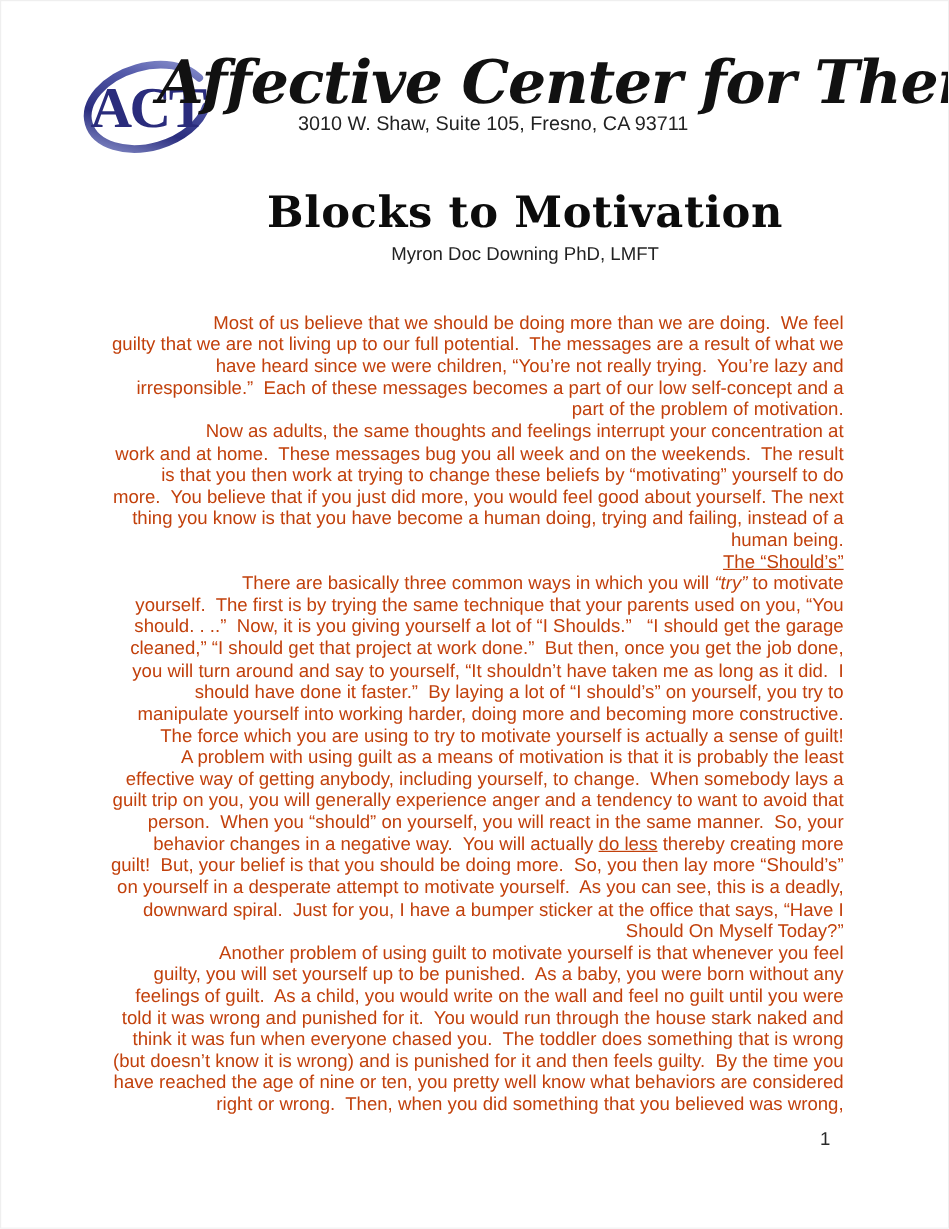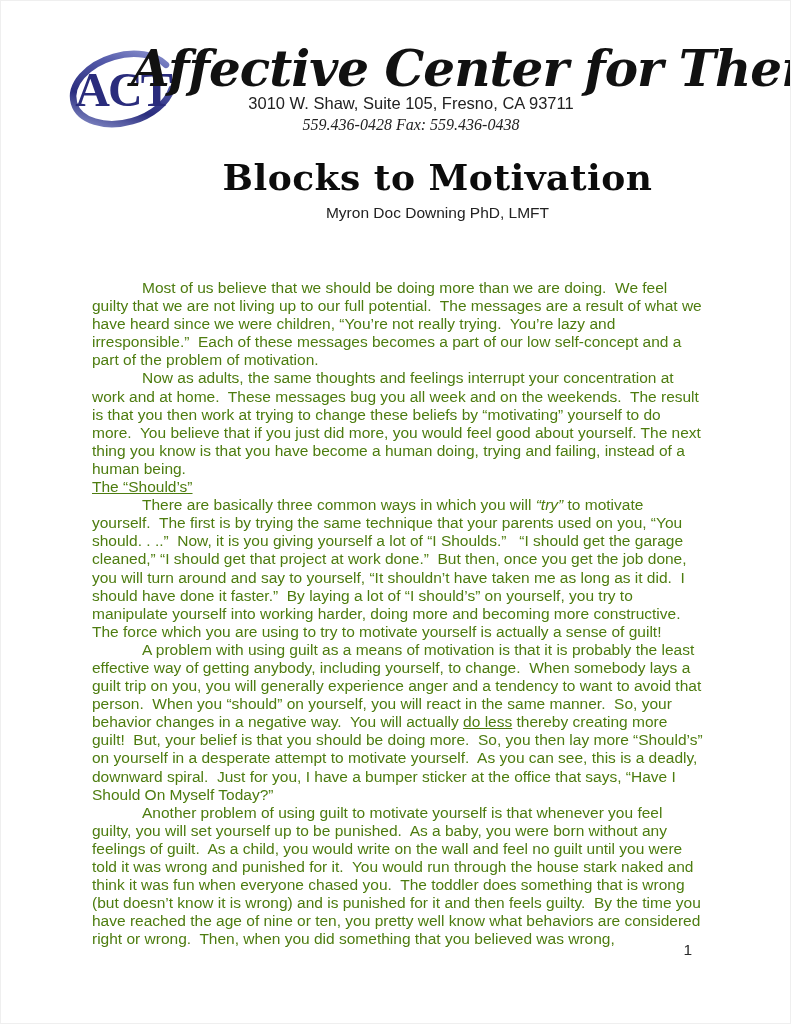--- a/index.html
+++ b/index.html
@@ -33,23 +33,23 @@
   
   .title-block{position:absolute;left:0;top:156px;width:791px;text-align:center;margin-left:41px;}
   .doc-title{
     font-family:"DejaVu Serif",serif;
     font-weight:900;font-size:36px;line-height:40px;
     letter-spacing:0.5px;color:#0c0c0c;
   }
   .doc-author{font-size:15.5px;line-height:18px;margin-top:7px;color:#222;}
   
   .document-body{
-    position:absolute;left:91px;top:278px;width:611px;
-    font-size:15.5px;line-height:18.1px;color:#4d7c0f;
-    text-align:left;
+    position:absolute;left:91px;top:260px;width:611px;
+    font-size:15.5px;line-height:18.1px;color:#c2410c;
+    text-align:right;
   }
   .para{margin:0;white-space:pre-wrap;}
   .para.indent{text-indent:50px;}
   .para.heading{text-indent:0;}
   .run-i{font-style:italic;}
   .run-u{text-decoration:underline;}
   
   .page-number{
     position:absolute;left:91px;top:940px;width:600px;
     text-align:right;font-size:15.5px;color:#2a2a2a;
@@ -71,21 +71,20 @@
     </defs>
     <g transform="rotate(-16 60 54)">
       <ellipse cx="60" cy="54" rx="51" ry="33.5" fill="none" stroke="url(#swooshGrad)" stroke-width="6.5" stroke-dasharray="242 28" stroke-dashoffset="-14" stroke-linecap="round"></ellipse>
     </g>
     <text x="60" y="71" text-anchor="middle" font-family="Liberation Serif, serif" font-size="48" font-weight="bold" letter-spacing="-2" fill="#2a2c7c">ACT</text>
   </svg>
 
   <div class="header-text">
     <div class="org-name">Affective Center for Therapy</div>
     <div class="org-address">3010 W. Shaw, Suite 105, Fresno, CA 93711</div>
-    <div class="org-phone">559.436-0428  Fax: 559.436-0438</div>
   </div>
 
   <div class="title-block">
     <div class="doc-title">Blocks to Motivation</div>
     <div class="doc-author">Myron Doc Downing PhD, LMFT</div>
   </div>
 
   <div class="document-body">
       <div class="para indent"><span>Most of us believe that we should be doing more than we are doing.  We feel guilty that we are not living up to our full potential.  The messages are a result of what we have heard since we were children, “You’re not really trying.  You’re lazy and irresponsible.”  Each of these messages becomes a part of our low self-concept and a part of the problem of motivation.</span></div>
       <div class="para indent"><span>Now as adults, the same thoughts and feelings interrupt your concentration at work and at home.  These messages bug you all week and on the weekends.  The result is that you then work at trying to change these beliefs by “motivating” yourself to do more.  You believe that if you just did more, you would feel good about yourself. The next thing you know is that you have become a human doing, trying and failing, instead of a human being.</span></div>

